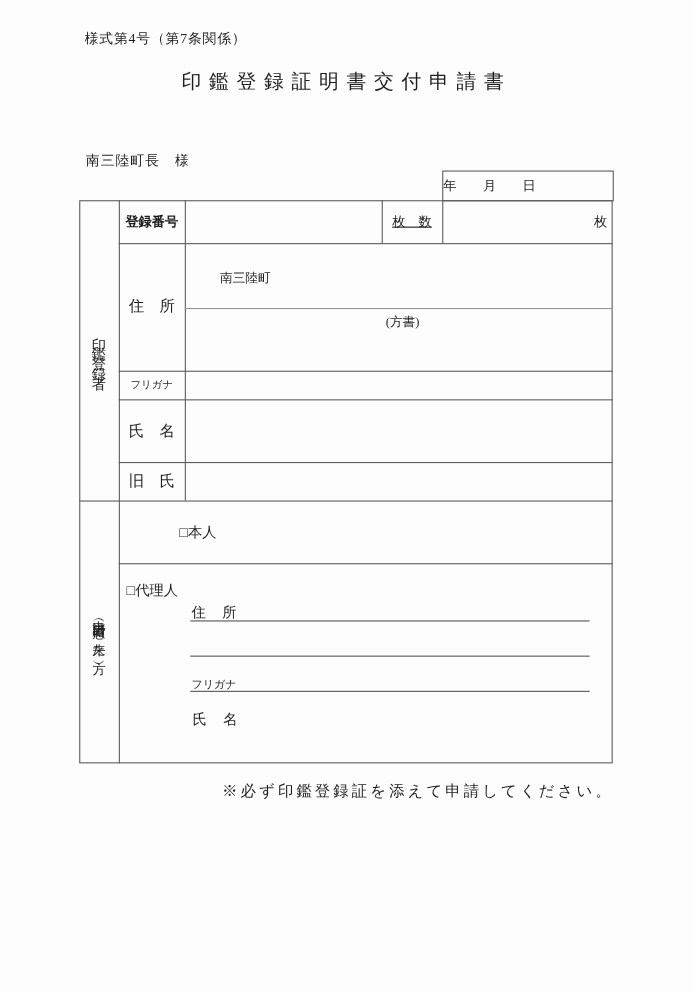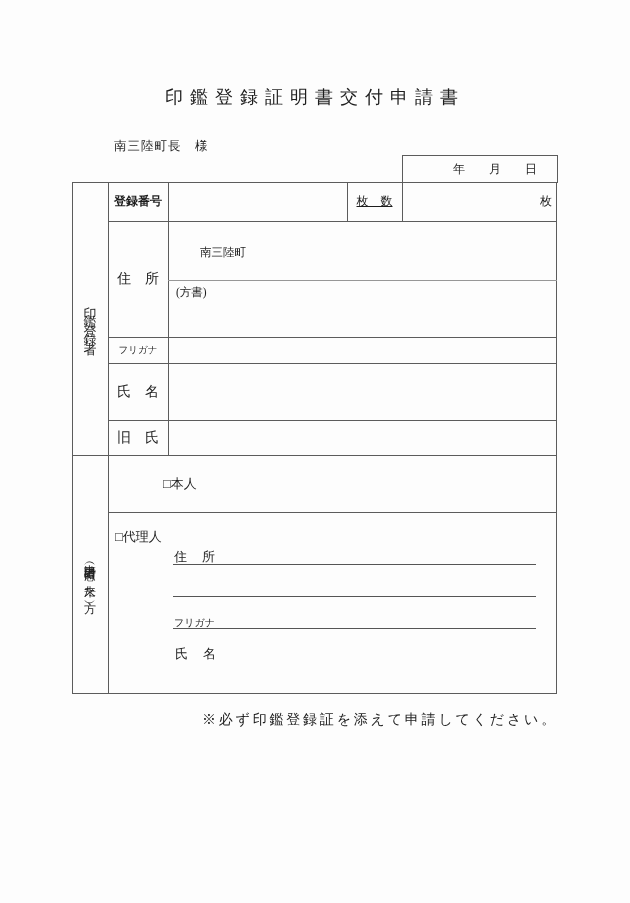--- a/index.html
+++ b/index.html
@@ -11,43 +11,43 @@
   }
   .abs { position:absolute; }
   .hl { position:absolute; height:1px; background:#5c5c5c; }
   .hl.light { background:#979797; }
   .vl { position:absolute; width:1px; background:#5c5c5c; }
   .box { position:absolute; border:1px solid #5c5c5c; }
   .cc { display:flex; align-items:center; justify-content:center; }
   .vtext { writing-mode:vertical-rl; text-orientation:mixed; line-height:1; }
 
   .form-number { left:77px; top:27px; font-size:12.5px; letter-spacing:0.8px; }
-  .title { left:0; top:62px; width:630px; text-align:center; font-size:18px; letter-spacing:7px;margin-top:23px; }
-  .addressee { left:78px; top:138px; font-size:12.5px; letter-spacing:1px;margin-left:36px; }
+  .title { left:0; top:62px; width:630px; text-align:center; font-size:18px; letter-spacing:7px; }
+  .addressee { left:78px; top:138px; font-size:12.5px; letter-spacing:1px; }
 
   .date-box { left:402px; top:155px; width:156px; height:28px;
-              display:flex; align-items:center; justify-content:flex-end; padding-right:20px; }
+              display:flex; align-items:center; padding-right:20px; }
   .date-box span { font-size:12px; }
 
   .cell-label-sm { font-size:12px; }
   .cell-label-lg { font-size:14px; }
   .cell-label-xs { font-size:9.5px; color:#2a2a2a; }
 
   .reg-label    { left:108px; top:182px; width:60px;  height:39px;font-weight:bold; }
   .reg-field    { left:169px; top:183px; width:178px; height:38px; }
   .sheets-label { left:347px; top:182px; width:55px;  height:39px;text-decoration:underline; }
   .sheets-field { left:402px; top:182px; width:155px; height:39px;
                   display:flex; align-items:center; justify-content:flex-end; padding-right:5px; font-size:12px; }
 
   .registrant-label { left:72px; top:182px; width:36px; height:273px; }
   .registrant-label span { font-size:13px; letter-spacing:9px; }
 
   .addr-label    { left:108px; top:221px; width:60px; height:116px; }
   .addr-value    { left:169px; top:222px; width:387px; height:58px; padding:23px 0 0 7px; font-size:11.5px;margin-left:24px; }
-  .addr-note     { left:169px; top:281px; width:387px; height:55px; padding:4px 0 0 7px;  font-size:11.5px; }
+  .addr-note     { left:169px; top:281px; width:387px; height:55px; padding:4px 0 0 7px;  font-size:11.5px;text-align:center; }
   .furigana-label{ left:108px; top:337px; width:60px; height:26px; }
   .furigana-field{ left:169px; top:338px; width:387px; height:24px; }
   .name-label    { left:108px; top:363px; width:60px; height:57px; }
   .name-field    { left:169px; top:364px; width:387px; height:55px; }
   .former-label  { left:108px; top:420px; width:60px; height:35px; }
   .former-field  { left:169px; top:421px; width:387px; height:33px; }
 
   .applicant-label { left:72px; top:455px; width:36px; height:239px; }
   .applicant-label span { font-size:12px; letter-spacing:1px; }
 
@@ -67,20 +67,21 @@
   .agent-name { left:175px; top:645px; font-size:13px; letter-spacing:1px; }
 
   .footer { position:absolute; top:711px; right:72px; font-size:14px;
             letter-spacing:2.8px; white-space:nowrap;text-align:center; }
 </style>
 </head>
 <body>
 
 <div class="page">
 
+  <div class="abs form-number">様式第4号（第7条関係）</div>
   <div class="abs title">印鑑登録証明書交付申請書</div>
   <div class="abs addressee">南三陸町長　様</div>
 
   <div class="box date-box">
     <span>年　　月　　日</span>
   </div>
 
   <div class="box" style="left:72px; top:182px; width:485px; height:512px;"></div>
 
   <div class="vl" style="left:108px; top:182px; height:512px;"></div>

